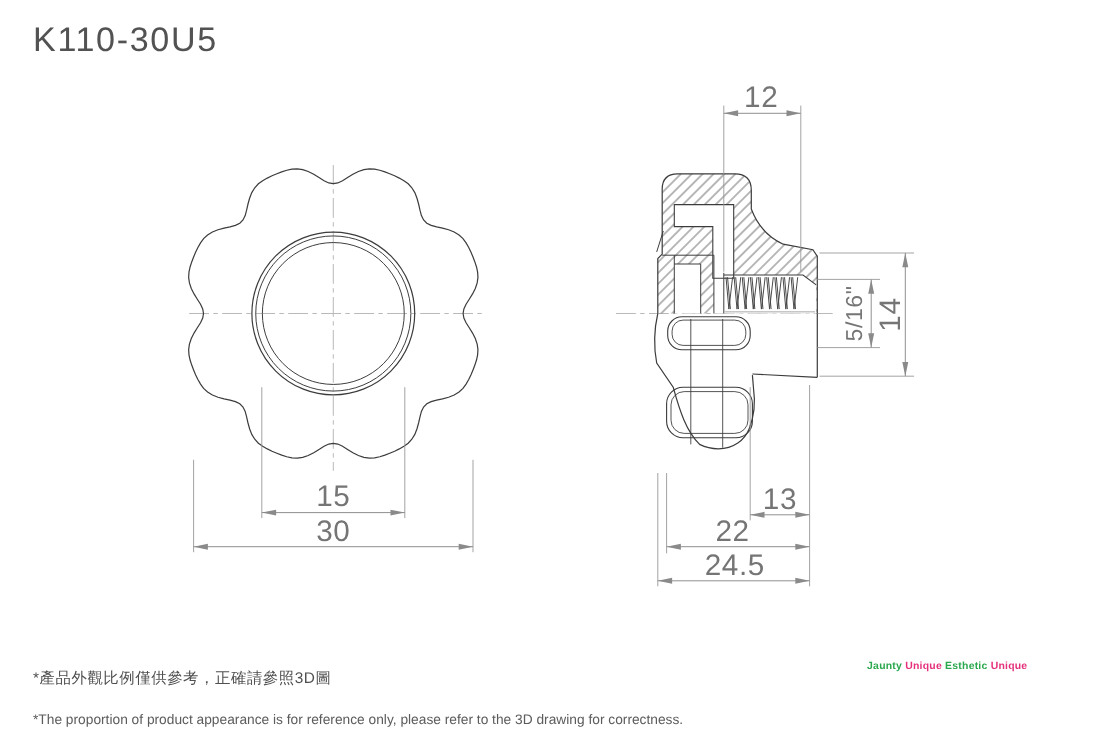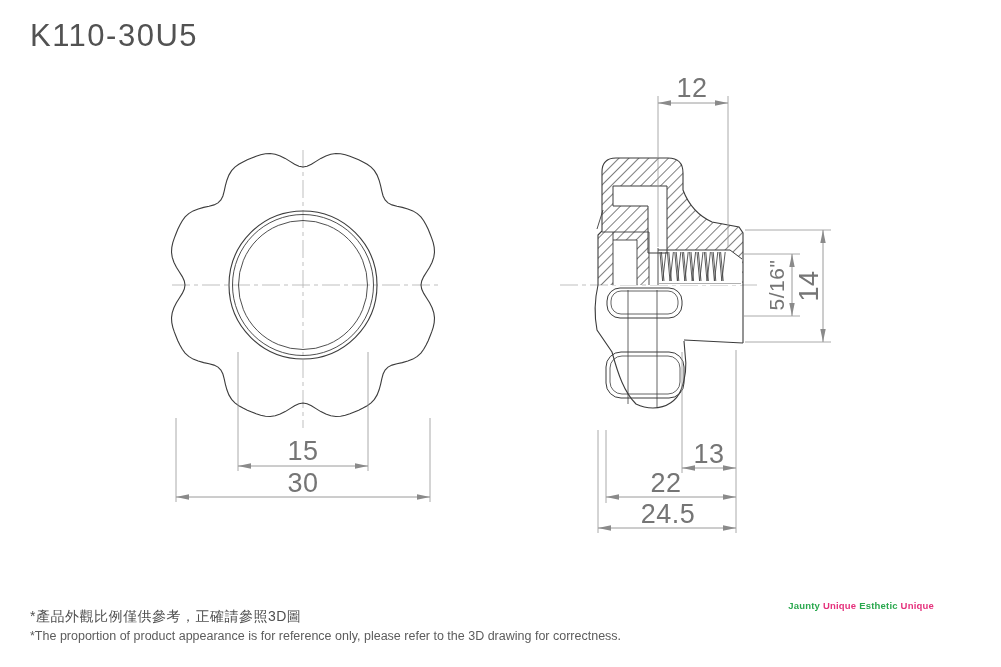--- a/index.html
+++ b/index.html
@@ -4,21 +4,21 @@
 <style>
   html,body{margin:0;padding:0;background:#ffffff;width:1001px;height:667px;overflow:hidden;}
   .sheet{position:relative;width:956px;height:667px;background:#fff;font-family:"Liberation Sans",sans-serif;}
   .title{position:absolute;left:30px;top:18px;font-size:31px;letter-spacing:1.5px;color:#525252;font-weight:400;}
   svg.drawing{position:absolute;left:0;top:0;}
   svg text{font-family:"Liberation Sans",sans-serif;fill:#757575;letter-spacing:.5px;}
   .dimtxt{font-size:27px;}
   .dimtxt-sm{font-size:21px;}
   .footer{position:absolute;left:30px;top:608px;color:#555;}
   .note-zh{font-size:14px;letter-spacing:.5px;color:#4f4f4f;}
-  .note-en{font-size:12.5px;margin-top:3px;color:#5c5c5c;}
+  .note-en{font-size:12.5px;margin-top:21px;color:#5c5c5c;}
   .logo{position:absolute;right:22px;top:598px;text-align:right;line-height:1;}
   .logo-word{font-size:37px;font-weight:700;letter-spacing:-1px;}
   .logo-u{color:#e5317c;}
   .logo-jen{color:#2aa84e;}
   .tagline{font-size:9.5px;font-weight:700;margin-top:3px;letter-spacing:.2px;white-space:nowrap;}
   .tg-green{color:#2aa84e;}
   .tg-pink{color:#e5317c;}
 </style>
 </head>
 <body>

